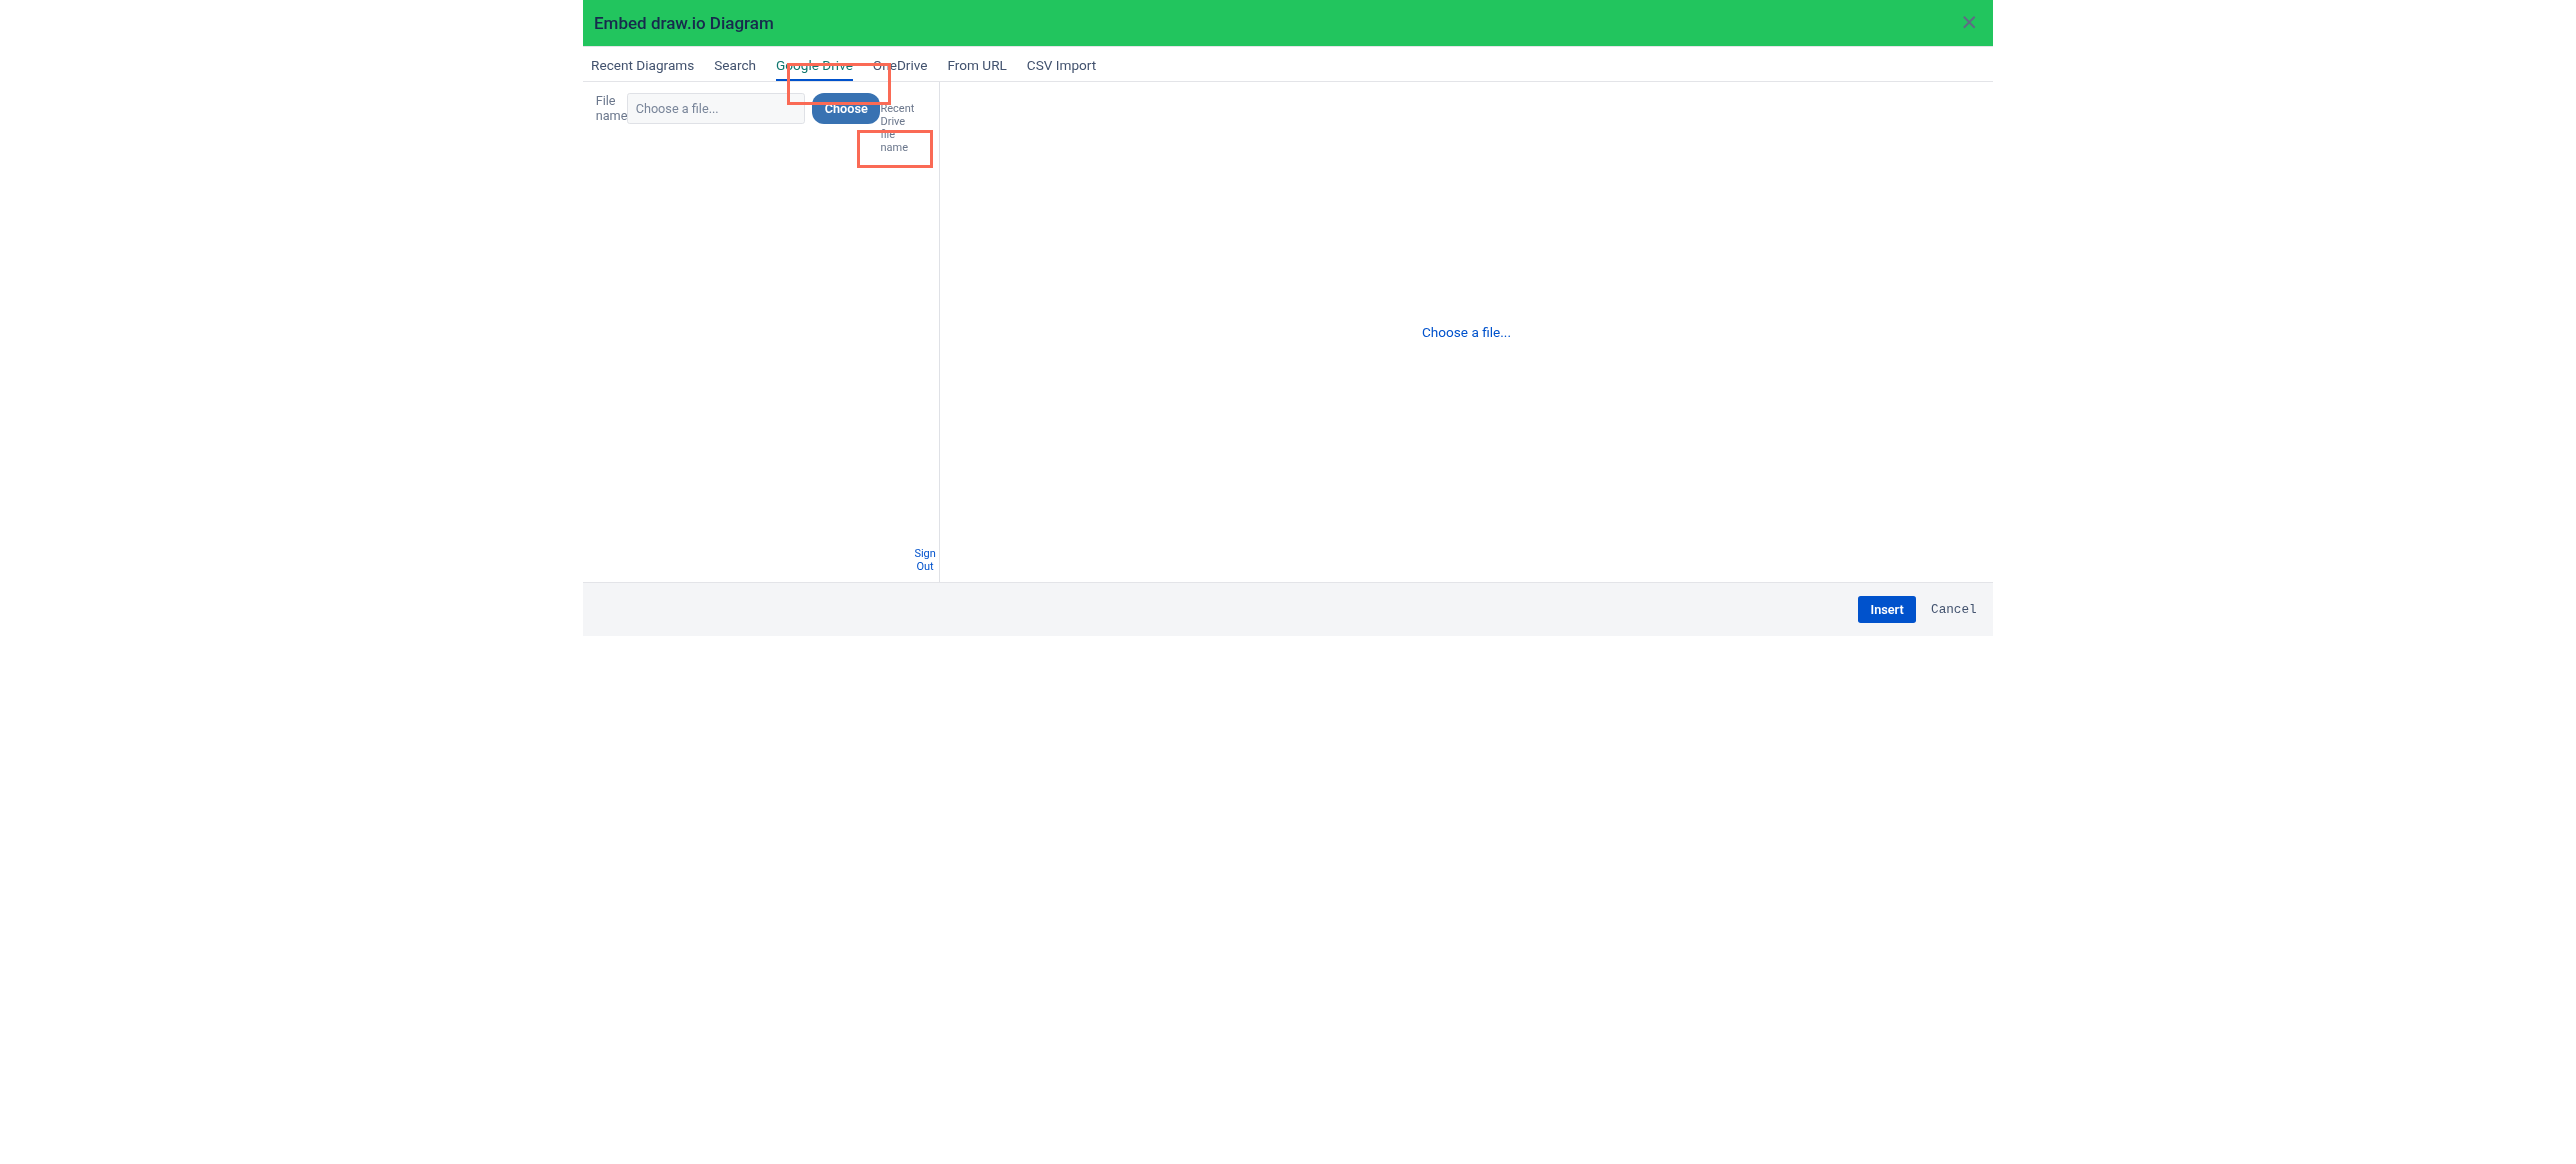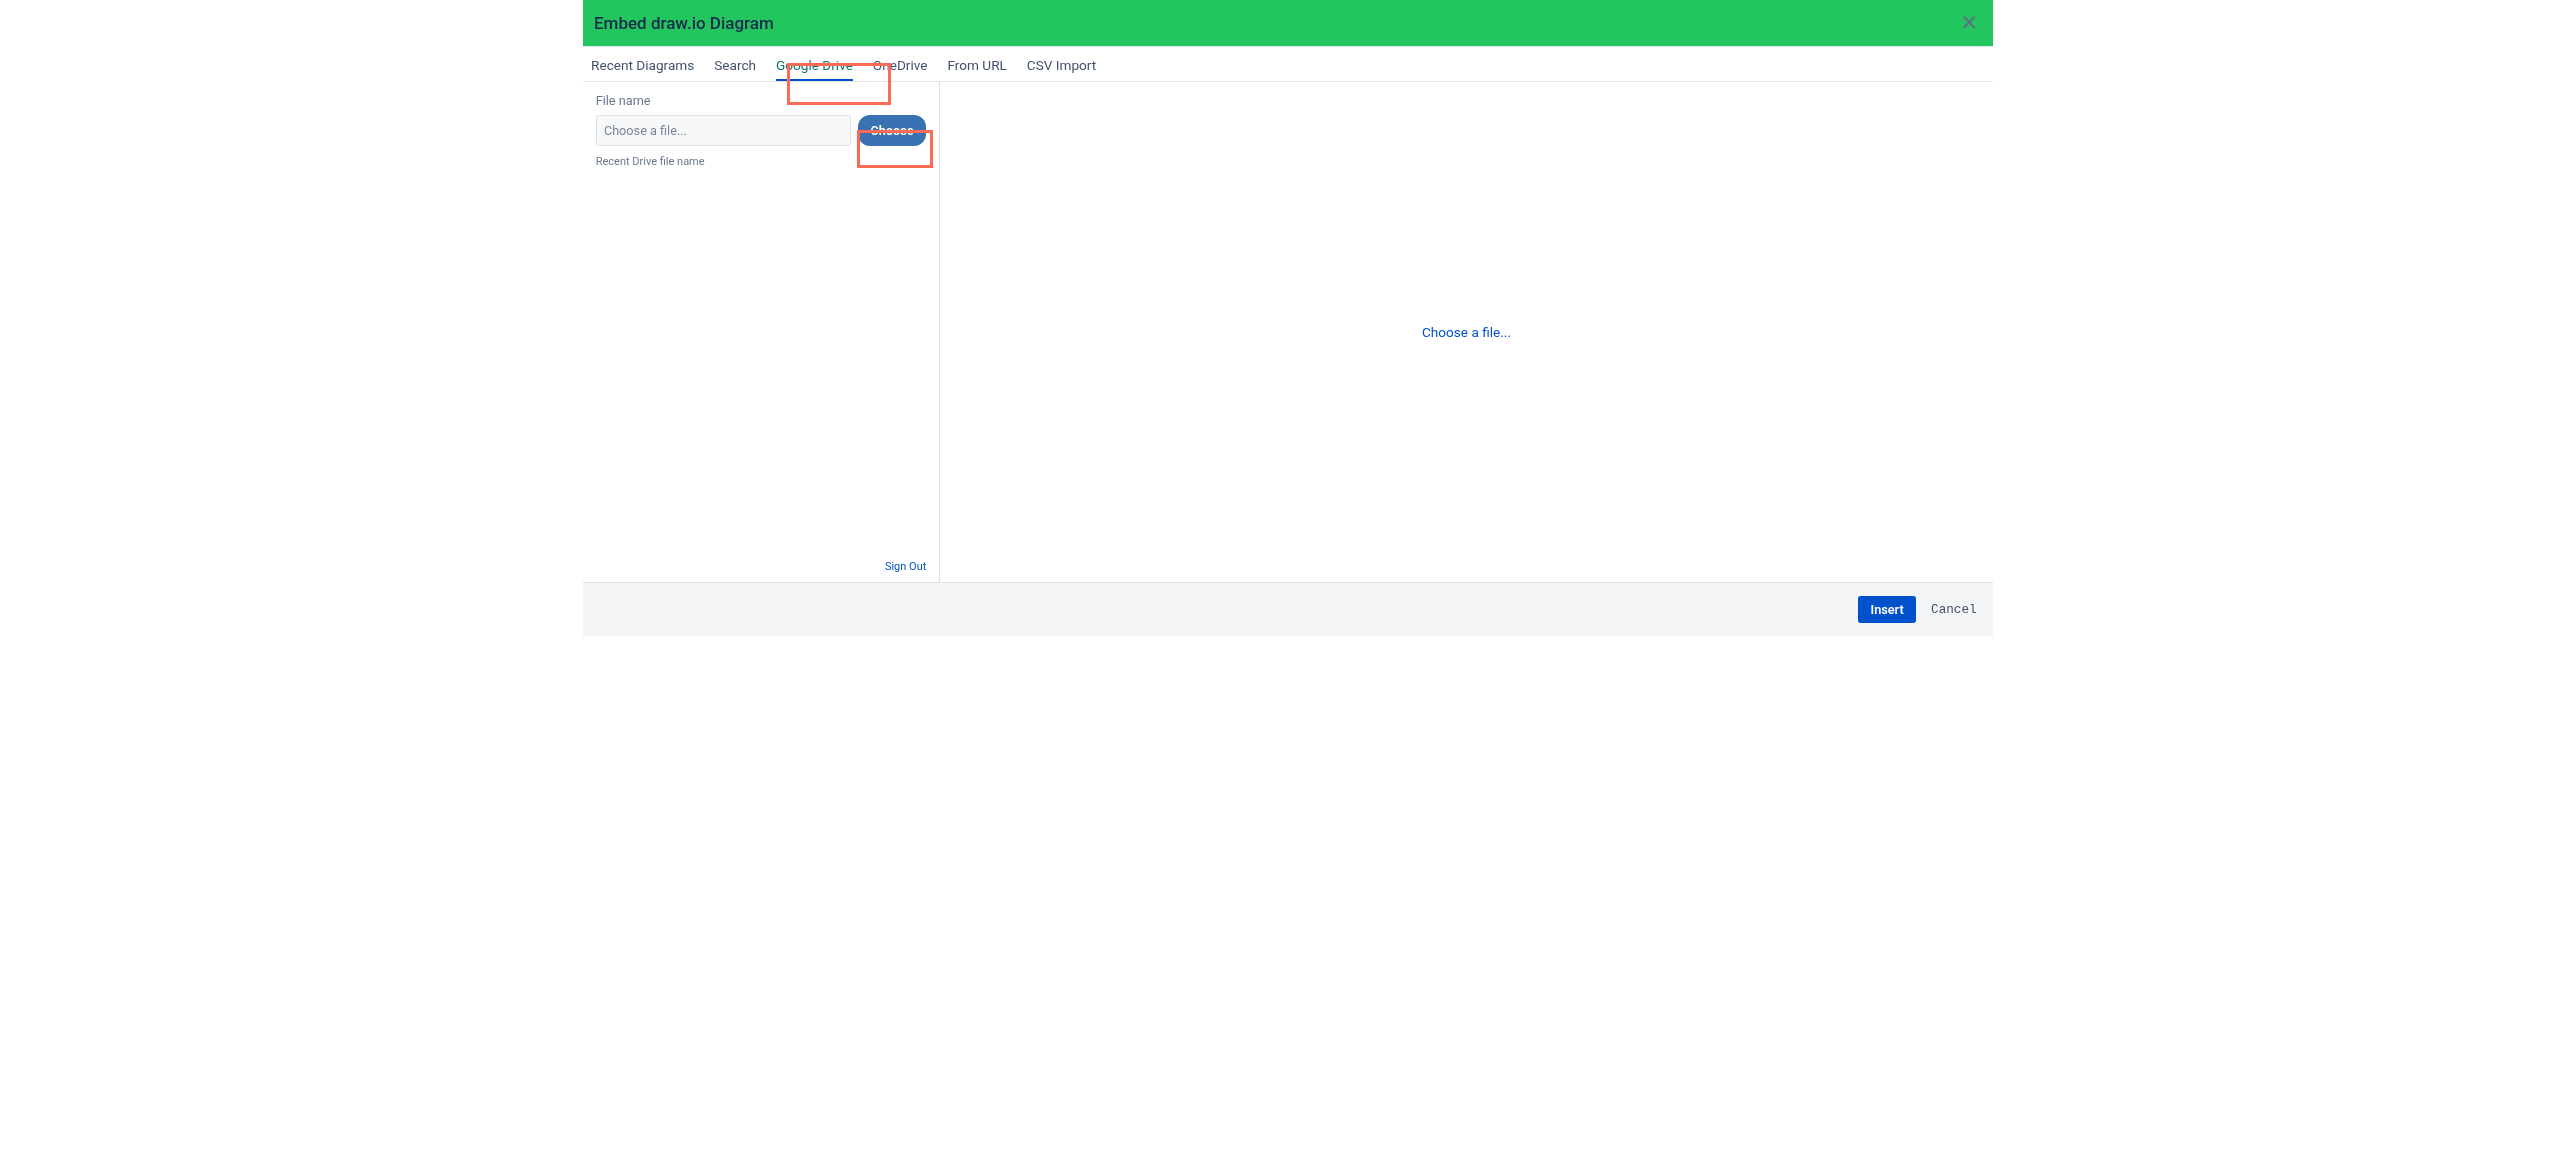--- a/index.html
+++ b/index.html
@@ -76,21 +76,21 @@
   }
   .content-area {
     display: flex;
     flex: 1;
     overflow: hidden;
   }
   .left-panel {
     width: 357px;
     padding: 11px 12.7px 9px 12.7px;
     display: flex;
-    flex-direction: column;
+    flex-direction: row;
     position: relative;
     border-right: 0.9px solid #dfe1e6;
   }
   .field-label {
     font-size: 12.7px;
     color: #6b778c;
     margin-bottom: 7.2px;
   }
   .file-row {
     display: flex;

